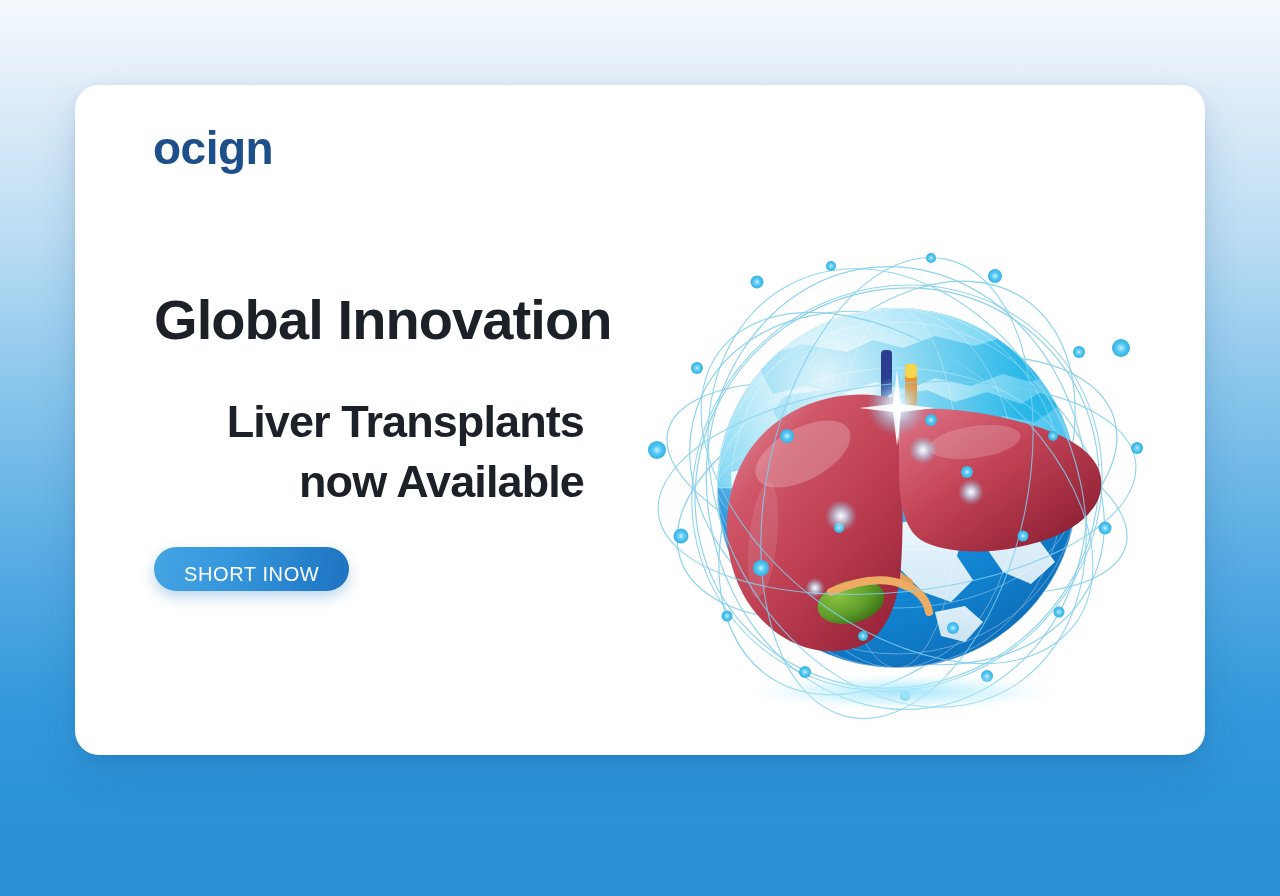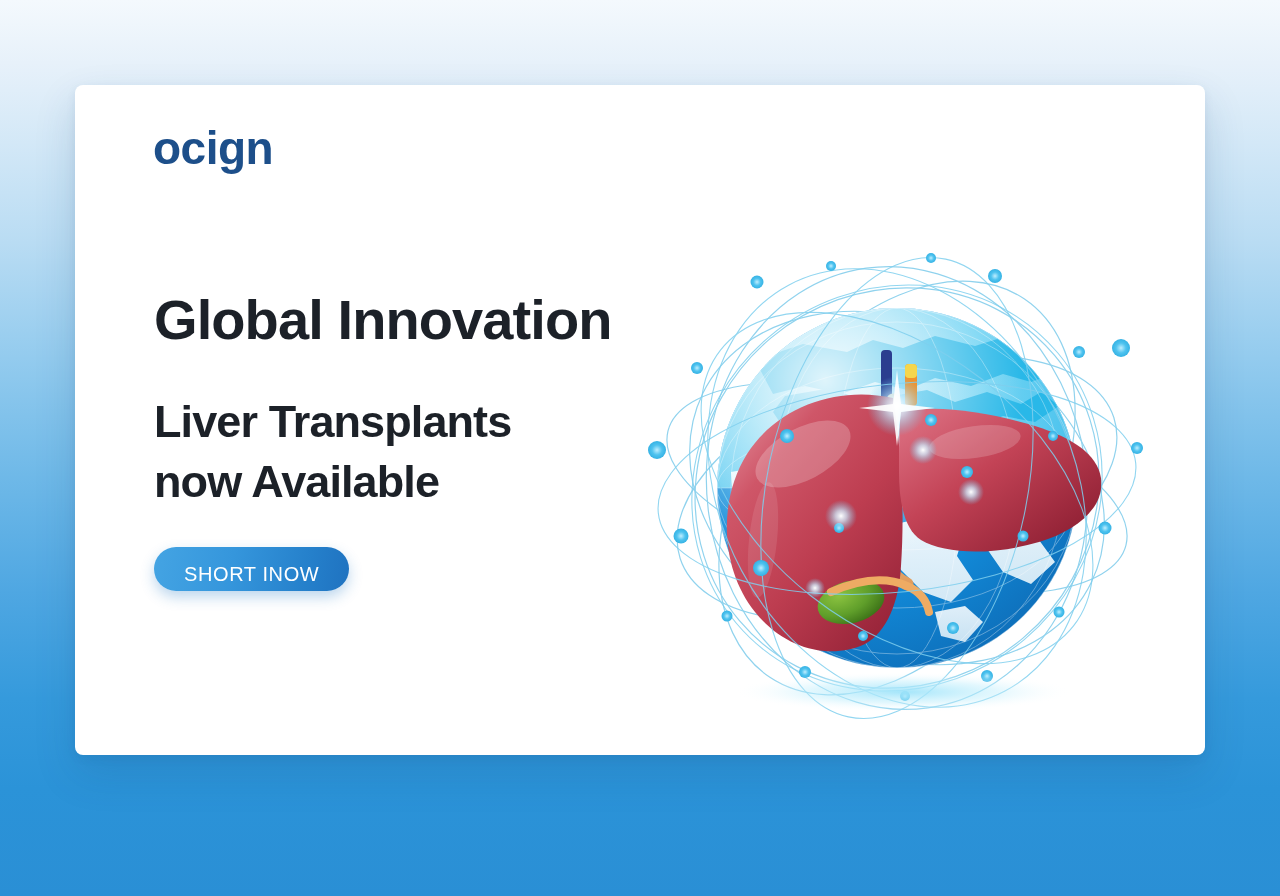--- a/index.html
+++ b/index.html
@@ -32,21 +32,21 @@
   }
 
   
   .card {
     position: absolute;
     left: 75px;
     top: 85px;
     width: 1130px;
     height: 670px;
     background: #ffffff;
-    border-radius: 8px;
+    border-radius: 24px;
     box-shadow: 0 18px 42px rgba(16, 70, 120, 0.16),
                 0 3px 10px rgba(16, 70, 120, 0.08);
     overflow: hidden;
   }
 
   
   .logo {
     position: absolute;
     left: 78px;
     top: 40px;
@@ -75,20 +75,21 @@
     white-space: nowrap;
   }
   .subheadline {
     font-size: 45px;
     font-weight: 700;
     color: #1c2128;
     letter-spacing: -0.9px;
     line-height: 1.32;
     margin: 0 0 36px 0;
     max-width: 430px;
+    text-align: right;
   }
 
   
   .cta {
     display: inline-block;
     border: none;
     outline: none;
     cursor: pointer;
     padding: 0 30px;
     height: 44px;

